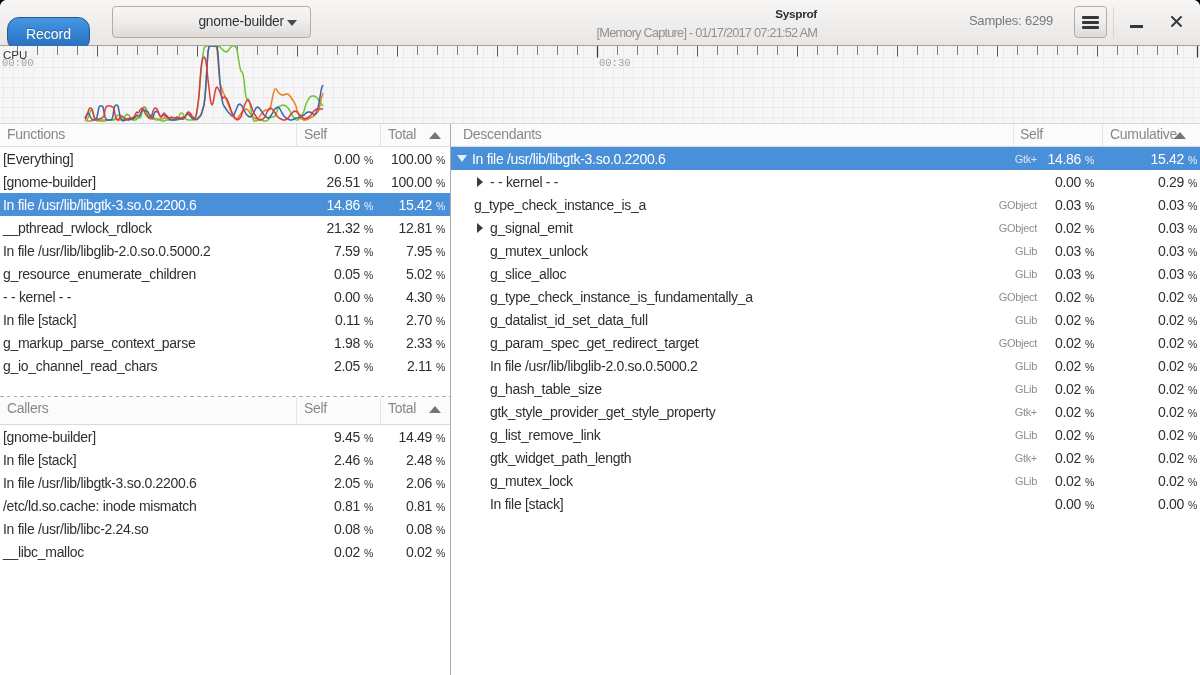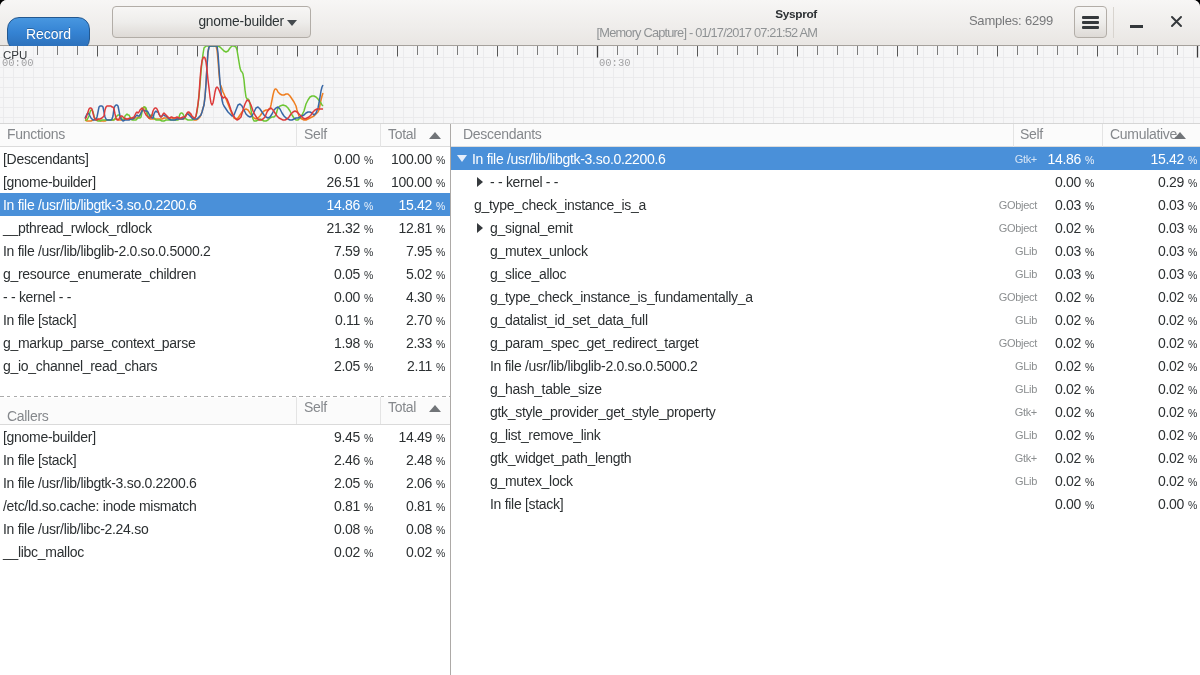--- a/index.html
+++ b/index.html
@@ -34,21 +34,21 @@
 .content { position:absolute; left:0; top:124px; width:1200px; height:551px; display:flex; }
 .left { width:450px; position:relative; }
 .vsep { width:1px; background:#adaaa7; }
 .right { width:749px; position:relative; }
 
 .thead { display:flex; height:23px; background:#fbfbfb; border-bottom:1px solid #dcdcdc;
   font-size:14px; letter-spacing:-0.3px; color:#85888c; align-items:flex-start;gap:28px; }
 .thead > div { padding-top:2px; }
 .thead .h-name { flex:1; padding-left:7px; }
 .thead .hc { border-left:1px solid #e4e4e4; height:23px; position:relative; }
-.thead2 { height:27px; border-bottom-color:#dadada;align-items:flex-end; }
+.thead2 { height:27px; border-bottom-color:#dadada; }
 .thead2 .hc { height:27px; }
 .fwrap { height:249px; overflow:hidden; }
 .gap3 { height:1px; }
 .row { display:flex; height:23px; align-items:center; font-size:14px; letter-spacing:-0.3px; color:#2c3032; }
 .row.sel { background:#4a90d9; color:#fff; }
 .row.sel .pc { color:#eaf1fa; }
 .row.sel .tag { color:#d5e4f5; }
 .nm { flex:1; padding-left:3px; white-space:nowrap; overflow:hidden; display:flex; align-items:center; }
 .pc { font-size:10.5px; color:#303437; margin-left:4px; }
 .c1 { width:56px; text-align:right; padding-right:7px; }
@@ -285,21 +285,21 @@
 </svg></div>
   <div class="content">
     <div class="left">
       <div class="thead">
           <div class="h-name">Functions</div>
           <div class="hc" style="width:56px;padding-left:7px">Self</div>
           <div class="hc" style="width:70px;padding-left:7px">Total<span class="sortarr"></span></div>
         </div>
       <div class="fwrap">
 <div class="row">
-            <div class="nm">[Descendants]</div>
+            <div class="nm">[Everything]</div>
             <div class="c1"><span class="num">0.00</span><span class="pc">%</span></div>
             <div class="c2"><span class="num">100.00</span><span class="pc">%</span></div>
           </div>
 <div class="row">
             <div class="nm">[gnome-builder]</div>
             <div class="c1"><span class="num">26.51</span><span class="pc">%</span></div>
             <div class="c2"><span class="num">100.00</span><span class="pc">%</span></div>
           </div>
 <div class="row sel">
             <div class="nm">In file /usr/lib/libgtk-3.so.0.2200.6</div>

